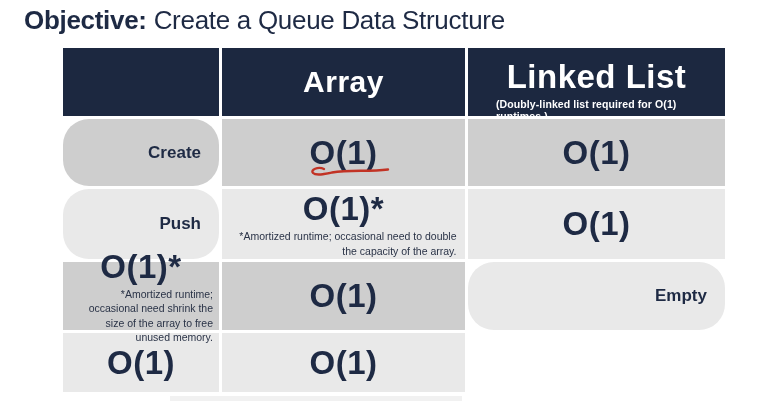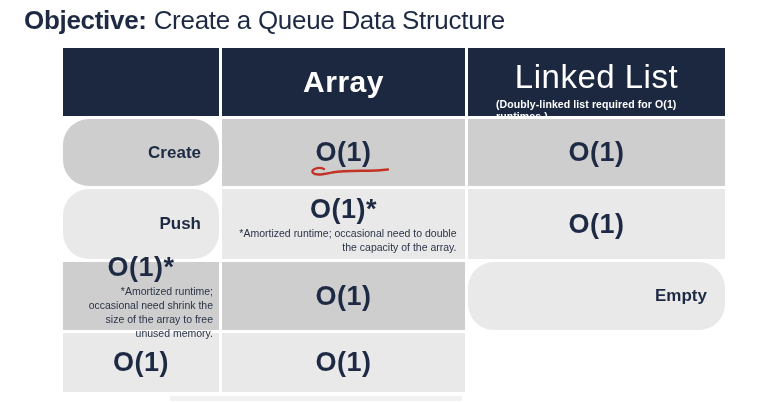--- a/index.html
+++ b/index.html
@@ -32,25 +32,25 @@
     width:662px;
     display:grid;
     grid-template-columns:156px 243px 257px;
     grid-template-rows:68px 67px 70px 68px 59px;
     column-gap:3px;row-gap:3px;
     background:#ffffff;
   }
   .cell{display:flex;align-items:center;justify-content:center;}
   .hdr{background:var(--header-bg);color:#ffffff;flex-direction:column;}
   .hdr-array{font-size:30px;font-weight:700;letter-spacing:0.5px;}
-  .hdr-ll-main{font-size:33px;font-weight:400;line-height:1.05;letter-spacing:0.5px;margin-top:18px;}
+  .hdr-ll-main{font-size:33px;font-weight:700;line-height:1.05;letter-spacing:0.5px;margin-top:18px;}
   .hdr-ll-sub{font-size:10.5px;font-weight:700;margin-top:3px;letter-spacing:0.1px;padding-left:28px;}
   .op-cell{justify-content:flex-end;padding-right:18px;
     font-size:17px;font-weight:700;color:var(--navy);border-radius:26px;}
-  .val{font-size:27px;color:var(--navy);font-weight:600;letter-spacing:0.5px;}
+  .val{font-size:33px;color:var(--navy);font-weight:600;letter-spacing:0.5px;}
   .val-cell{flex-direction:column;position:relative;}
   .note{
     font-size:10.5px;color:var(--note-color);font-weight:500;
     text-align:right;line-height:1.35;margin-top:1px;
     padding:0 6px;max-width:238px;
   }
   .bg-dark{background:var(--row-dark);}
   .bg-light{background:var(--row-light);}
   .squiggle{position:absolute;left:86px;top:45px;pointer-events:none;}
   .bottom-remnant{

